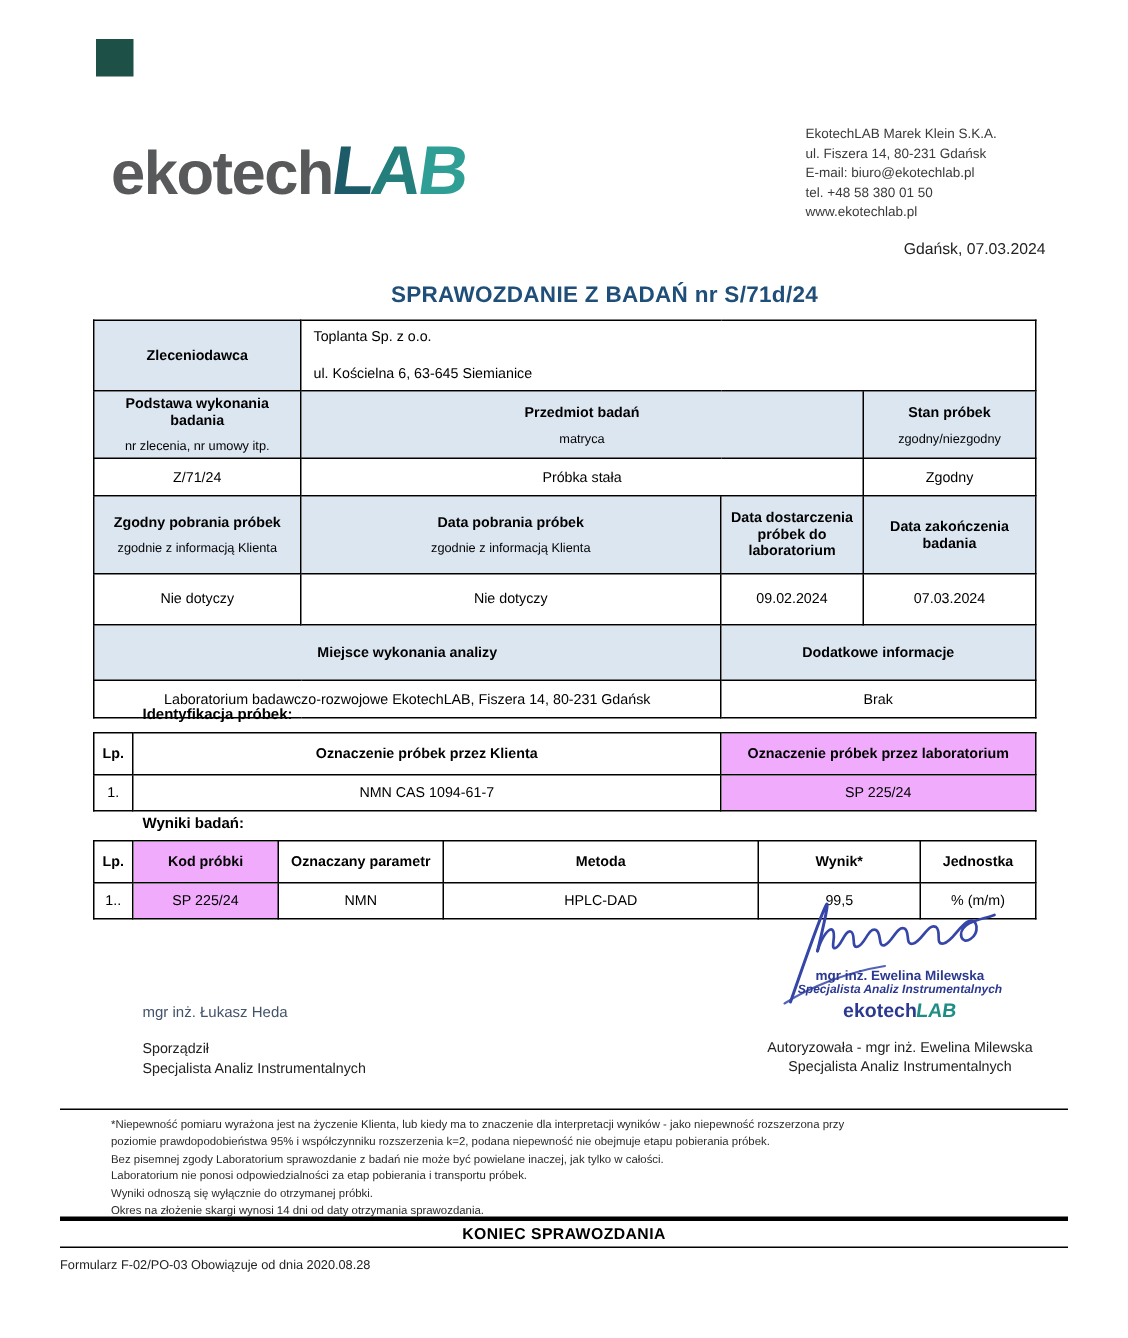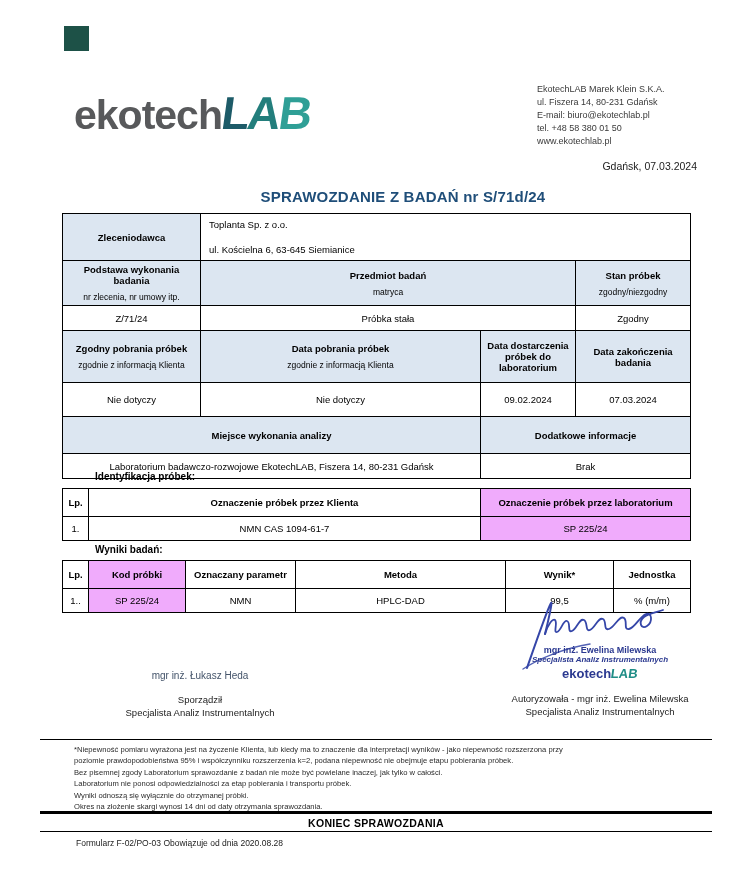--- a/index.html
+++ b/index.html
@@ -29,37 +29,37 @@
   td .sub{font-weight:normal;font-size:8.5px;margin-top:6px;}
   .tbl-main{position:absolute;left:62px;top:213px;width:628px;}
   .cell-left{text-align:left;padding-left:8px;}
   .tbl-samples{position:absolute;left:62px;top:488px;width:628px;}
   .tbl-results{position:absolute;left:62px;top:560px;width:628px;}
   .sec-label{position:absolute;left:95px;font-size:10px;font-weight:bold;}
   .lbl-samples{top:471px;}
   .lbl-results{top:544px;}
   .bgblue{background:#f0abfc;}
   
-  .sig-left{position:absolute;left:95px;top:670px;width:210px;text-align:center;}
+  .sig-left{position:absolute;left:95px;top:670px;width:210px;text-align:left;}
   .sig-left .name{font-size:10px;color:#44546a;margin-bottom:12px;}
   .sig-left .role{font-size:9.5px;color:#222;line-height:13px;}
   .stamp{position:absolute;left:500px;top:645px;width:200px;text-align:center;color:#2b3990;}
   .stamp .s1{font-size:9px;font-weight:bold;}
   .stamp .s2{font-size:8px;font-weight:bold;font-style:italic;}
   .stamp .slogo{font-size:13px;font-weight:800;margin-top:2px;}
   .stamp .slogo .t{color:#1f8d86;transform:skewX(-8deg);display:inline-block;}
   .sig-svg{position:absolute;left:495px;top:600px;}
   .sig-right{position:absolute;left:480px;top:692px;width:240px;text-align:center;font-size:9.5px;line-height:13px;color:#222;}
   
   .rule-thin-top{position:absolute;left:40px;top:739px;width:672px;border-top:1px solid #000;}
   .footnotes{position:absolute;left:74px;top:744px;width:620px;font-size:7.6px;line-height:11.4px;color:#2a2a2a;}
   .rule-thick{position:absolute;left:40px;top:811px;width:672px;border-top:3px solid #000;}
   .closing{position:absolute;left:0;top:817px;width:100%;text-align:center;font-size:10.5px;font-weight:bold;letter-spacing:.3px;}
   .rule-thin-bottom{position:absolute;left:40px;top:831px;width:672px;border-top:1px solid #000;}
-  .form-footer{position:absolute;left:40px;top:838px;font-size:8.5px;color:#222;margin-left:36px;}
+  .form-footer{position:absolute;left:40px;top:838px;font-size:8.5px;color:#222;}
 </style>
 </head>
 <body>
 
 <div class="page">
 
   <div class="corner-mark"></div>
 
   <div class="logo">
     <span class="gray">ekotech</span><span class="lab"><span class="l1">L</span><span class="l2">A</span><span class="l3">B</span></span>

